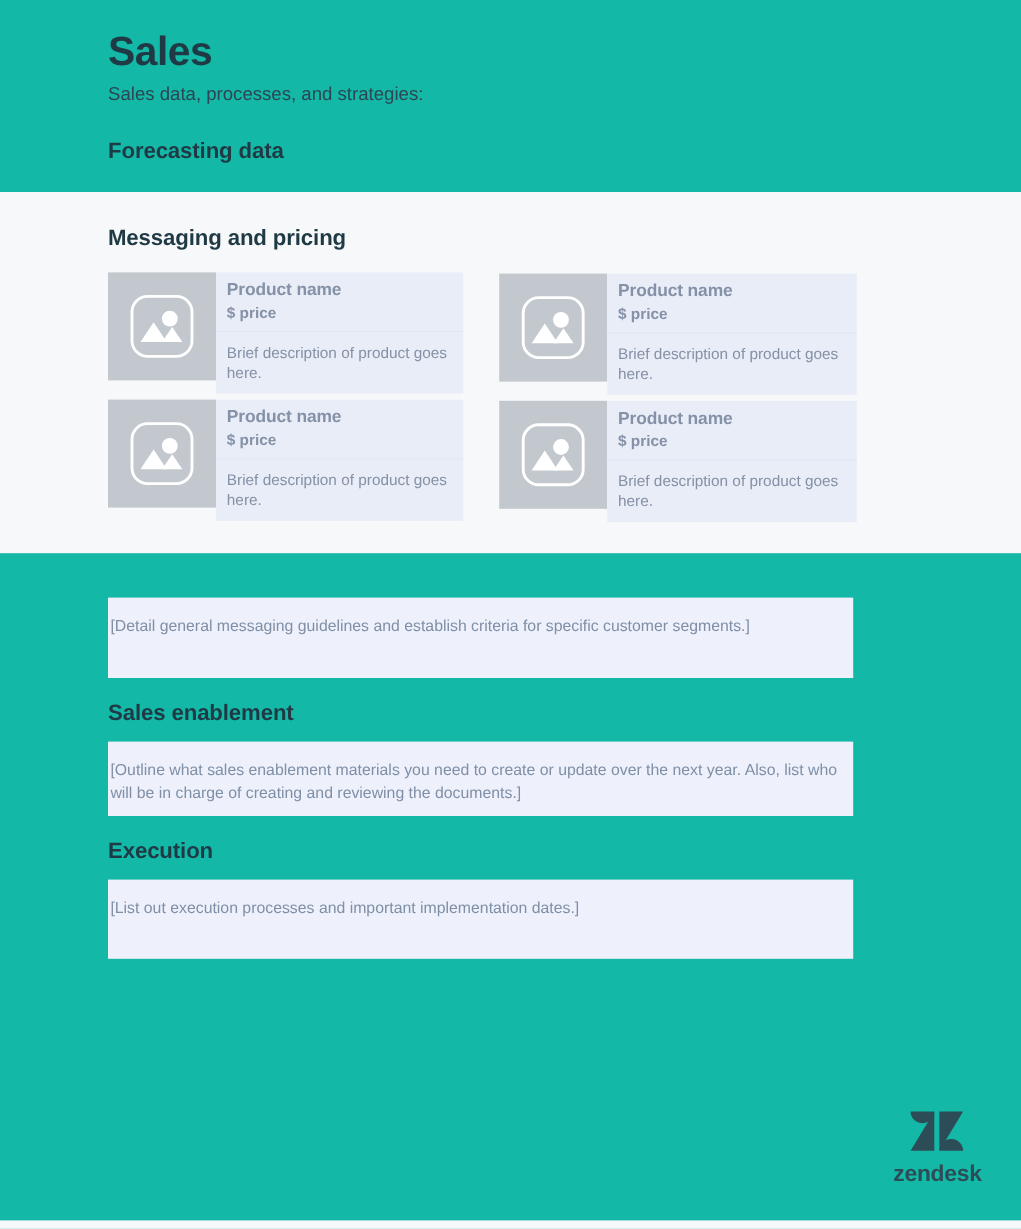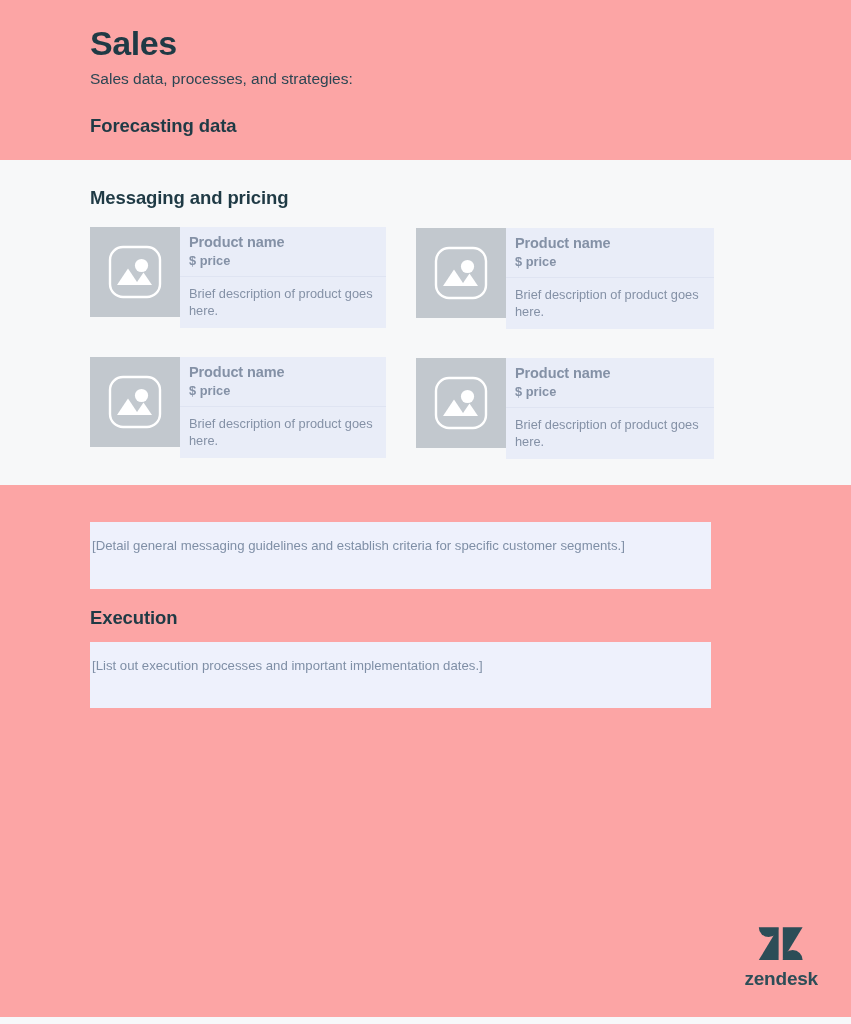--- a/index.html
+++ b/index.html
@@ -12,21 +12,21 @@
     height: 1024px;
     position: relative;
     overflow: hidden;
     font-family: "Liberation Sans", sans-serif;
     color: #22414d;
   }
   .page {
     position: relative;
     width: 851px;
     height: 1024px;
-    background: #fca5a5;
+    background: #14b8a6;
   }
 
   
   .content {
     position: relative;
     padding: 0 90px;
   }
 
   .doc-title {
     font-size: 34px;
@@ -101,21 +101,21 @@
     padding: 27px 0 26px 0;
   }
   .products-grid {
     display: flex;
     gap: 30px;
     margin-top: 18px;
   }
   .product-col {
     display: flex;
     flex-direction: column;
-    gap: 29px;
+    gap: 5px;
   }
   .product-col.right {
     padding-top: 1px;
   }
   .product-card {
     display: flex;
     align-items: flex-start;
   }
   .thumb {
     width: 90px;
@@ -306,20 +306,26 @@
       </div>
     </div>
   </div>
 
   <div class="content sec-lower">
     <div class="placeholder-box lower-box h-messaging">
       <p>[Detail general messaging guidelines and establish criteria for specific customer segments.]</p>
     </div>
   </div>
 
+  <div class="content sec-lower">
+    <h2 class="section-heading">Sales enablement</h2>
+    <div class="placeholder-box lower-box h-enablement">
+      <p>[Outline what sales enablement materials you need to create or update over the next year. Also, list who will be in charge of creating and reviewing the documents.]</p>
+    </div>
+  </div>
 
   <div class="content sec-lower">
     <h2 class="section-heading">Execution</h2>
     <div class="placeholder-box lower-box h-execution">
       <p>[List out execution processes and important implementation dates.]</p>
     </div>
   </div>
 
   <div class="footer-logo">
     <span>

